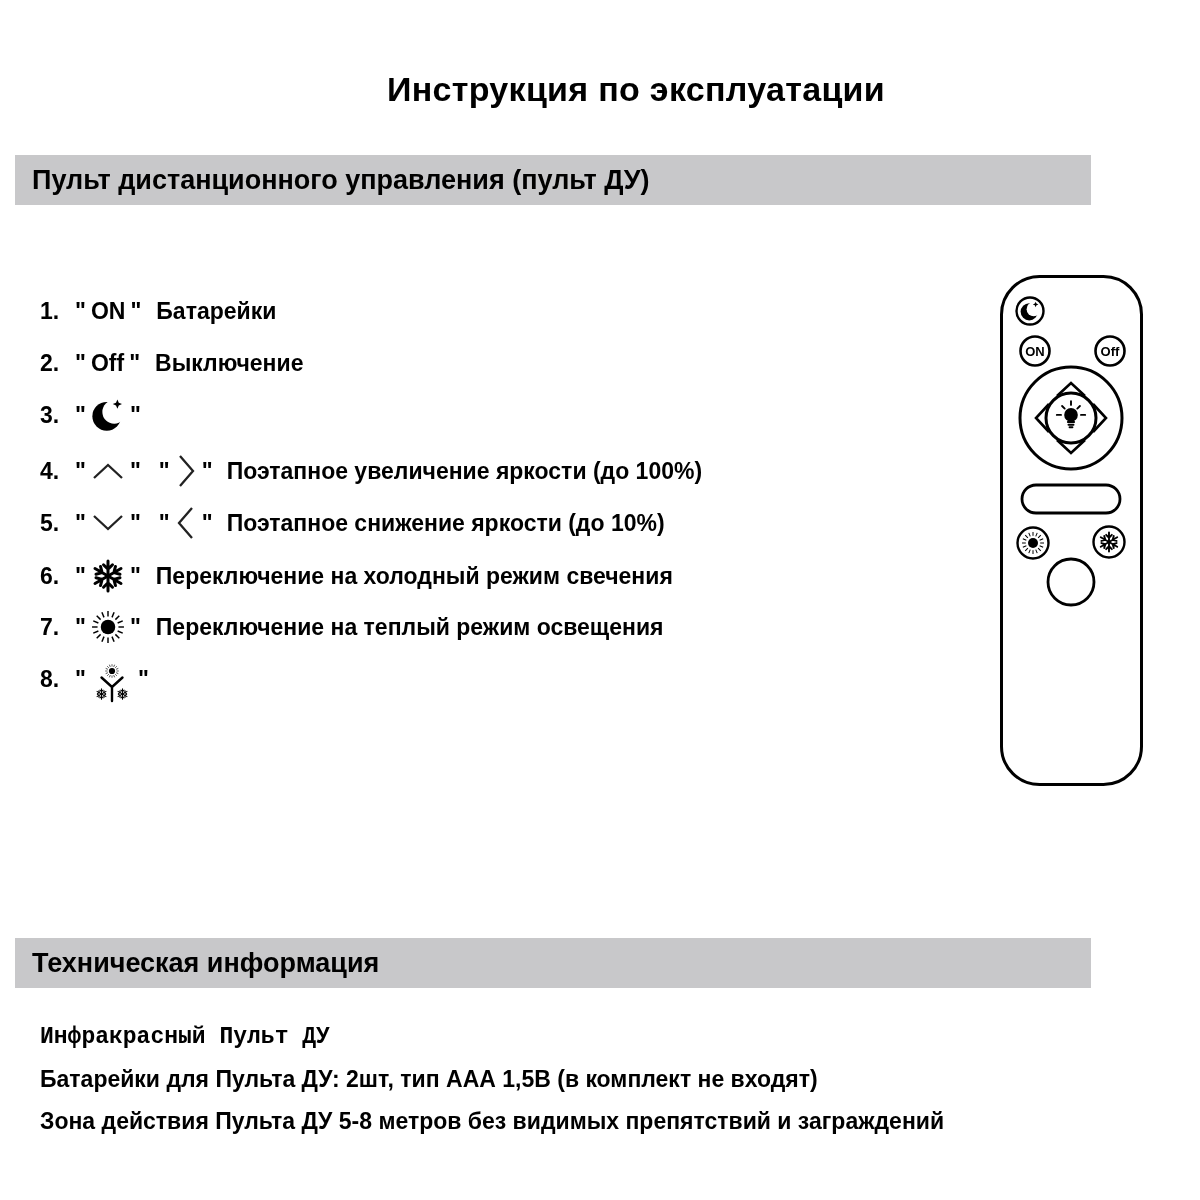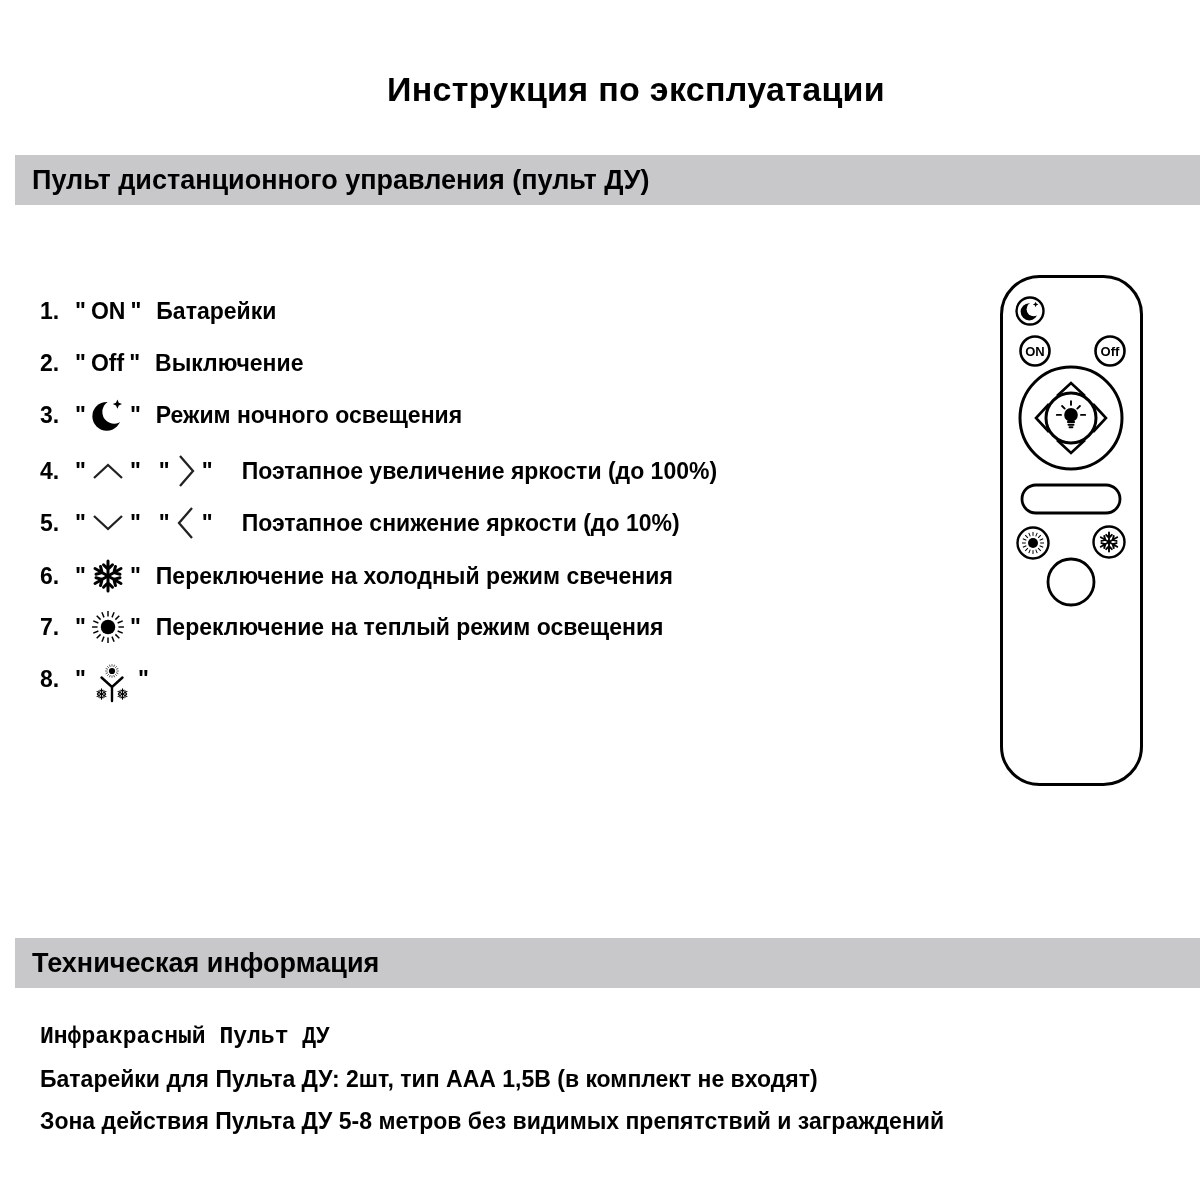--- a/index.html
+++ b/index.html
@@ -6,35 +6,35 @@
   body{
     width:1200px;height:1200px;position:relative;background:#ffffff;
     font-family:"Liberation Sans", sans-serif;font-weight:bold;color:#000;
     overflow:hidden;
   }
   .page-title{
     position:absolute;top:70px;left:0;width:1200px;text-align:center;
     font-size:34px;letter-spacing:.3px;padding-left:36px;
   }
   .section-bar{
-    position:absolute;left:15px;width:1185px;height:50px;background:#c8c8ca;
+    position:absolute;left:15px;width:1076px;height:50px;background:#c8c8ca;
     display:flex;align-items:center;padding-left:17px;box-sizing:border-box;
     font-size:27px;
   }
   .bar-remote{top:155px;}
   .bar-tech{top:938px;}
   .item{
     position:absolute;left:40px;display:flex;align-items:center;
     font-size:23px;height:34px;white-space:nowrap;
   }
   .item .num{width:30px;}
   .q{margin:0 5px;}
   .q2{margin:0 5px 0 13px;}
   .desc{margin-left:10px;}
-  .desc-wide{margin-left:24px;}
+  .desc-wide{margin-left:9px;}
   .icn{display:block;}
   .iconbox{display:flex;align-items:center;justify-content:center;}
   .item8{align-items:flex-start;height:auto;}
   .item8 .lines{margin-left:10px;line-height:31px;}
   .tech-line{position:absolute;left:40px;font-size:23px;height:30px;display:flex;align-items:center;white-space:nowrap;}
   .tl1{top:1022px;font-family:Liberation Mono, monospace;} .tl2{top:1064px;} .tl3{top:1106px;}
   .remote{position:absolute;left:1000px;top:275px;width:143px;height:511px;}
 </style>
 </head>
 <body>
@@ -117,21 +117,20 @@
 
 <div class="item" style="top:398px">
   <span class="num">3.</span>
   <span class="q">"</span>
   <span class="iconbox">
     <svg class="icn" width="34" height="34" viewBox="0 0 34 34">
         <use href="#sym-moon" transform="translate(17,17) scale(1.25)"></use>
       </svg>
   </span>
   <span class="q">"</span>
-  <span class="desc">Режим ночного освещения</span>
 </div>
 
 <div class="item" style="top:454px">
   <span class="num">4.</span>
   <span class="q">"</span>
   <span class="iconbox">
     <svg class="icn" width="34" height="22" viewBox="0 0 34 22">
         <polyline points="3,18 17,5 31,18" fill="none" stroke="#222" stroke-width="2.3"></polyline>
       </svg>
   </span>

